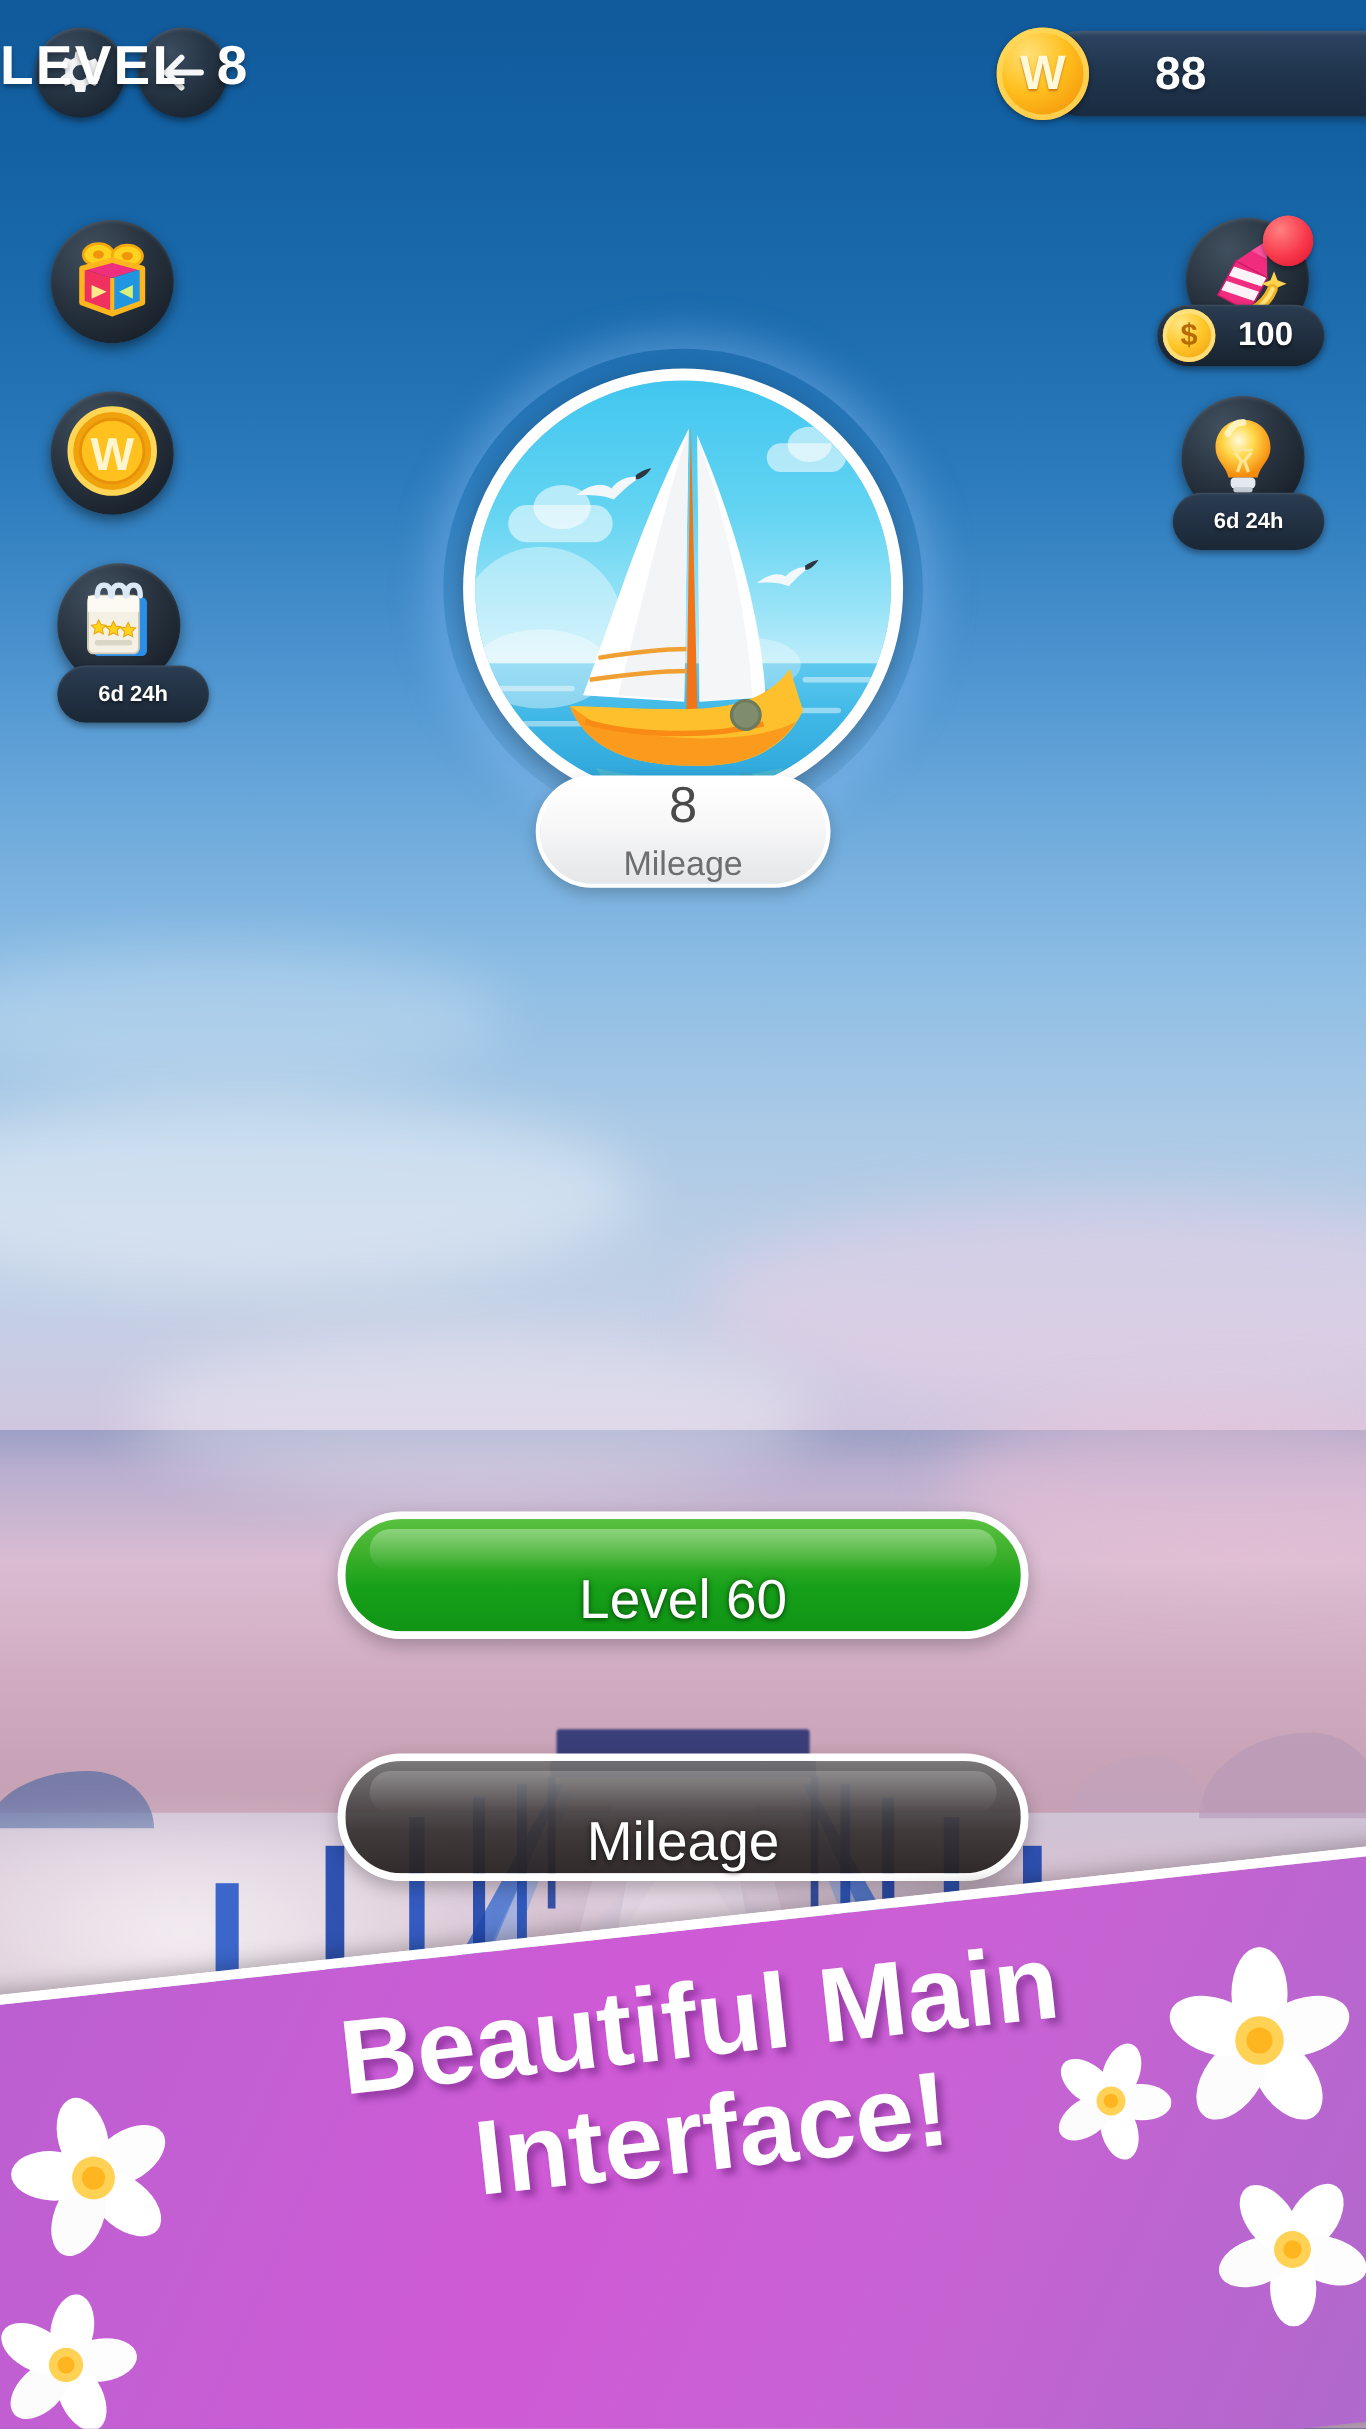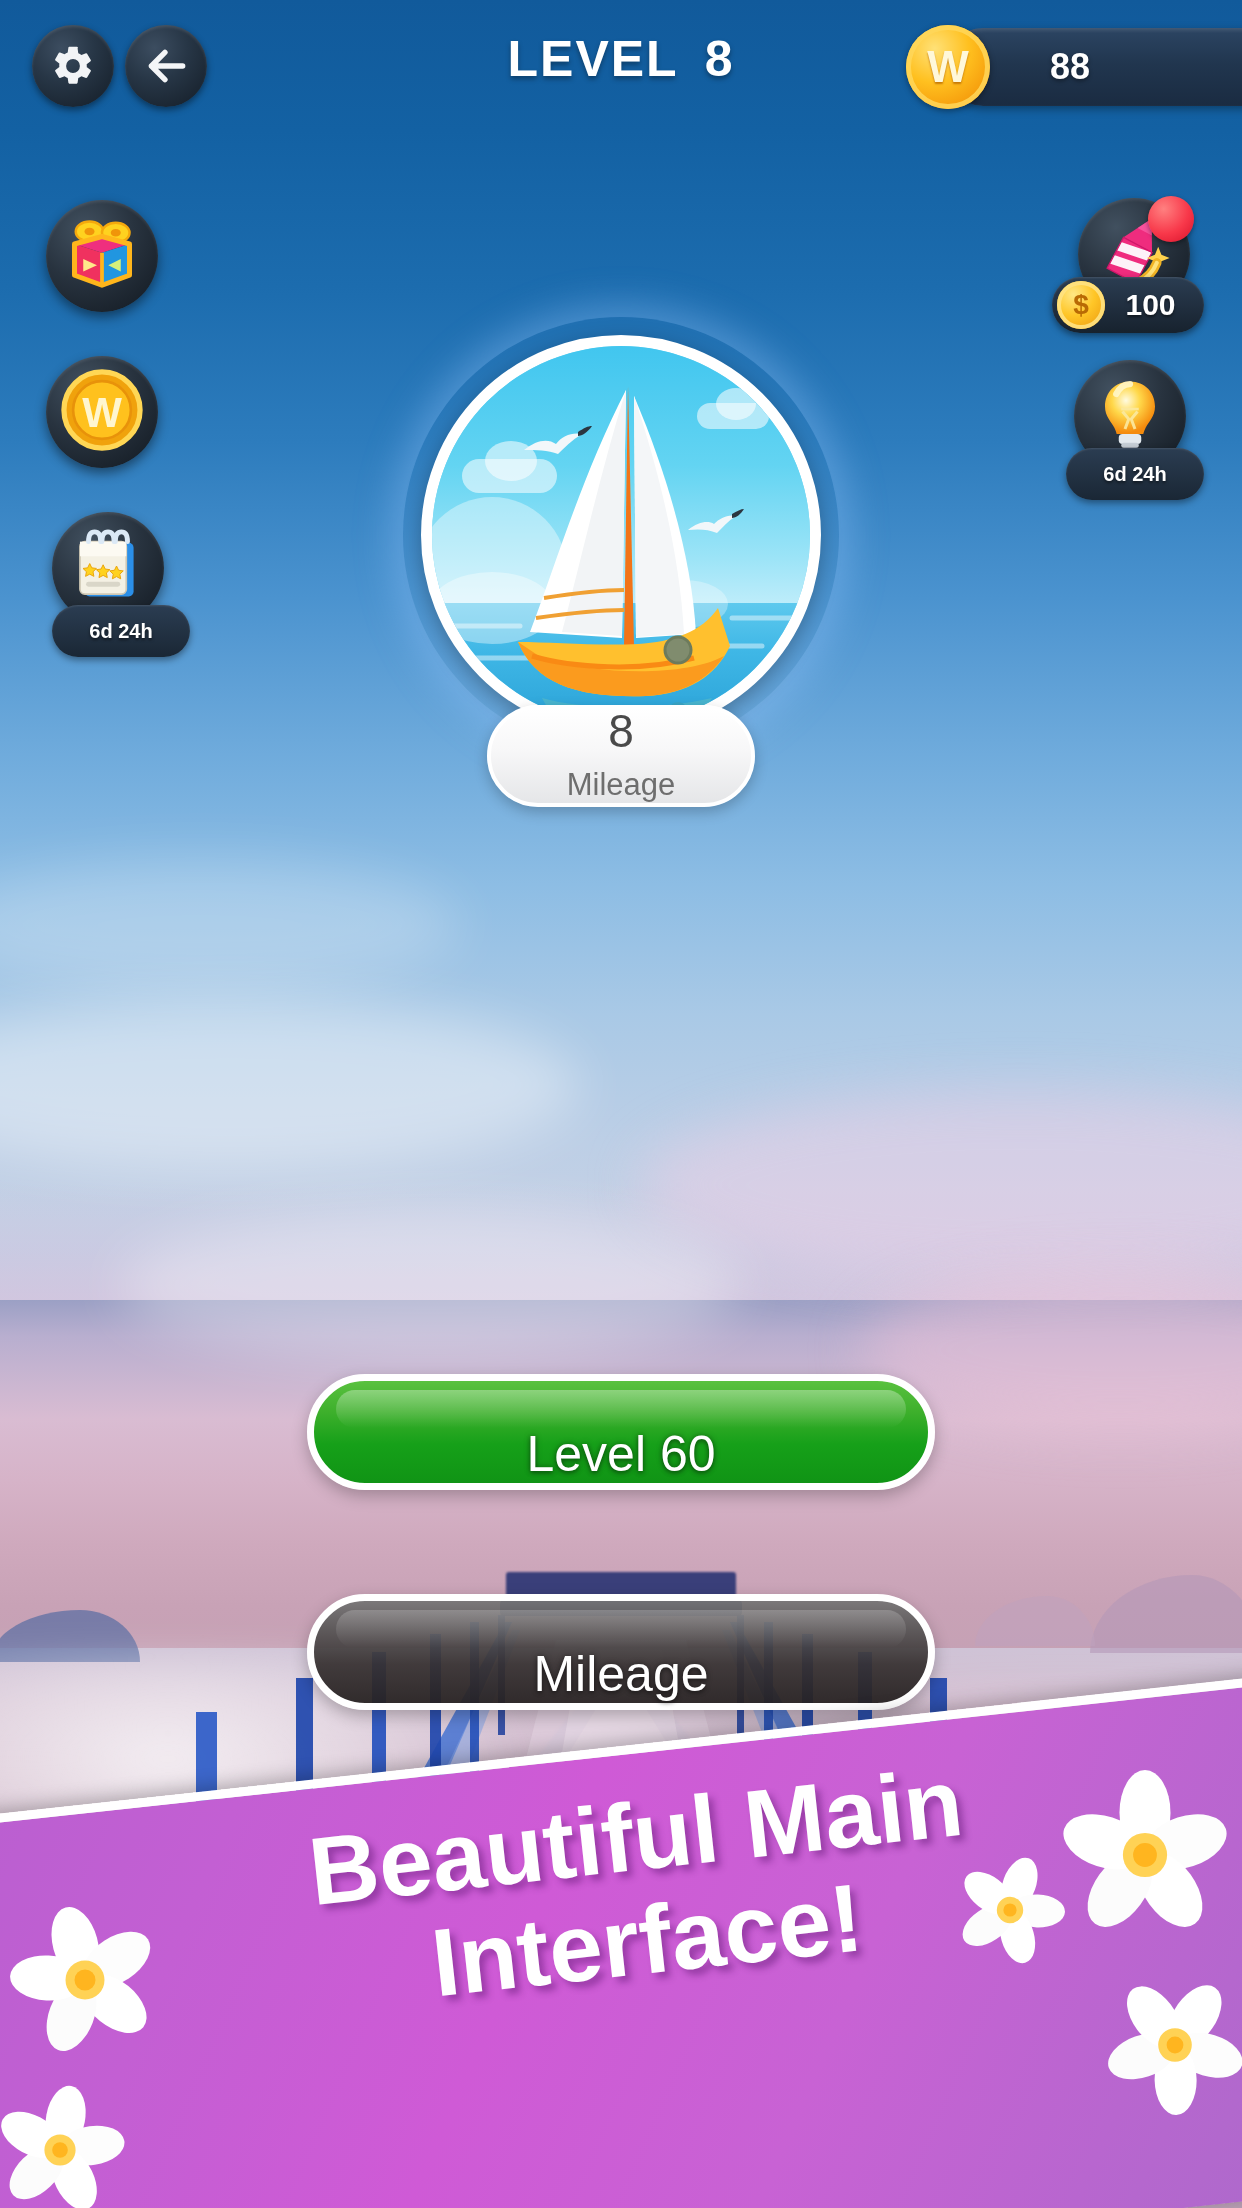--- a/index.html
+++ b/index.html
@@ -87,36 +87,36 @@
     position:absolute; top:25px; width:82px; height:82px; border-radius:50%;
     background:radial-gradient(circle at 36% 28%, #3c4d60 0%, #273646 42%, #131c26 100%);
     box-shadow:0 3px 7px rgba(0,0,0,.45), inset 0 2px 3px rgba(255,255,255,.12);
     display:flex; align-items:center; justify-content:center; cursor:pointer;
   }
   .btn-gear{ left:32px; }
   .btn-back{ left:125px; }
   .rnd-btn svg{ display:block; }
 
   .level-title{
-    position:absolute; left:0; top:30px; width:1242px; text-align:center;
+    position:absolute; left:0; top:30px; width:1242px; text-align:left;
     color:#ffffff; font-size:50px; font-weight:bold; letter-spacing:2px;
     text-shadow:0 3px 5px rgba(0,0,0,.35);
     font-family:"Liberation Sans", sans-serif;
   }
   .level-title .lv-num{ margin-left:26px; }
 
   .coin-bar{
     position:absolute; right:-42px; top:28px; width:340px; height:78px;
     border-radius:39px;
     background:linear-gradient(180deg,#2c4563 0%, #21364f 45%, #1a2b41 100%);
     box-shadow:inset 0 2px 4px rgba(255,255,255,.14), 0 3px 8px rgba(0,0,0,.35);
   }
   .coin-bar-val{
     position:absolute; left:106px; top:50%; transform:translateY(-50%);
-    color:#fff; font-size:36px; font-weight:bold;
+    color:#fff; font-size:42px; font-weight:bold;
     text-shadow:0 2px 4px rgba(0,0,0,.4);
   }
   .wcoin{
     position:absolute; left:-38px; top:-3px; width:84px; height:84px; border-radius:50%;
     background:radial-gradient(circle at 34% 28%, #ffe177 0%, #ffc01f 42%, #f59a0b 78%, #d97d05 100%);
     box-shadow:0 2px 6px rgba(0,0,0,.4), inset 0 0 0 5px rgba(255,215,90,.85);
     display:flex; align-items:center; justify-content:center;
   }
   .wcoin span{
     color:#fff8d9; font-size:44px; font-weight:bold; line-height:1;

